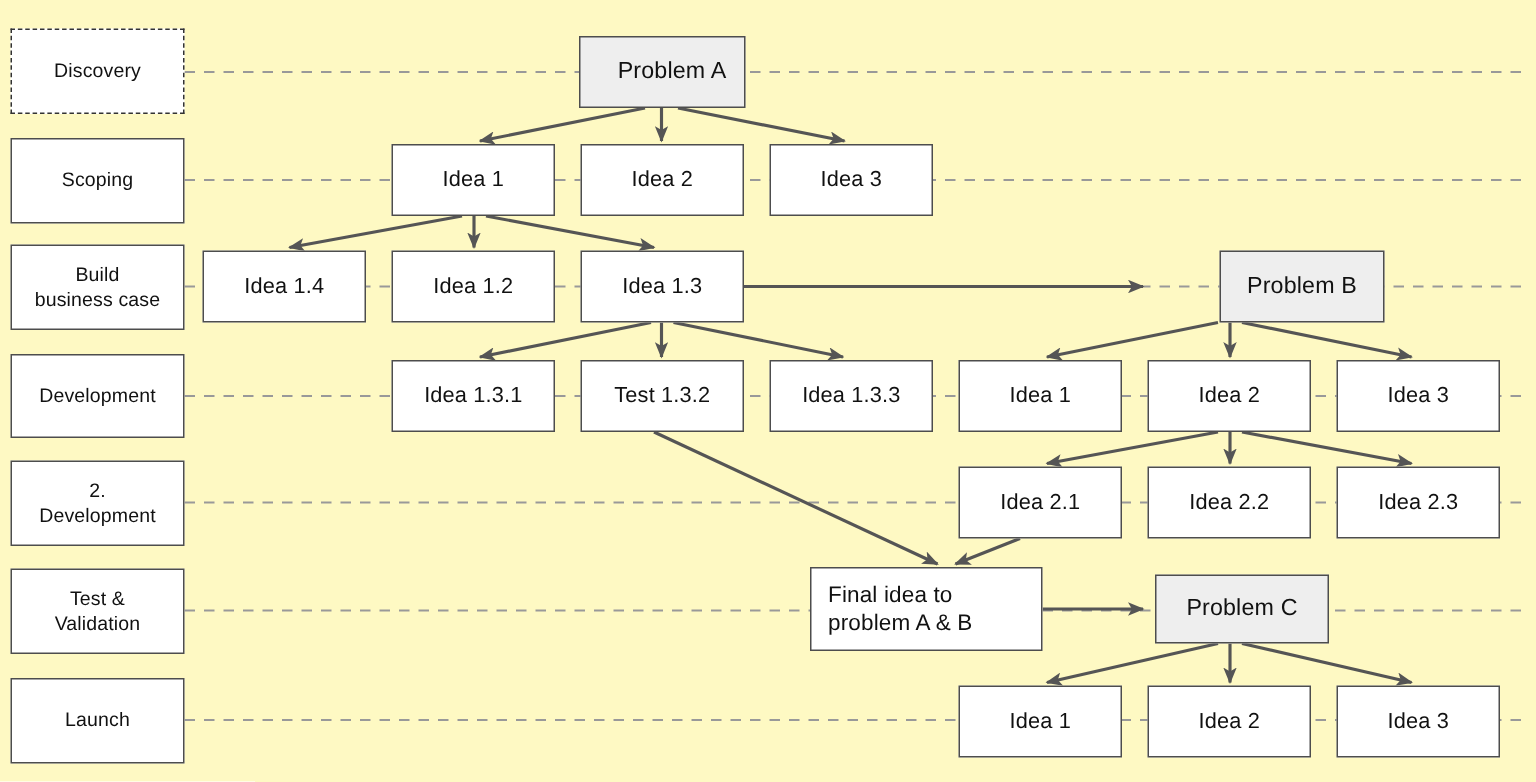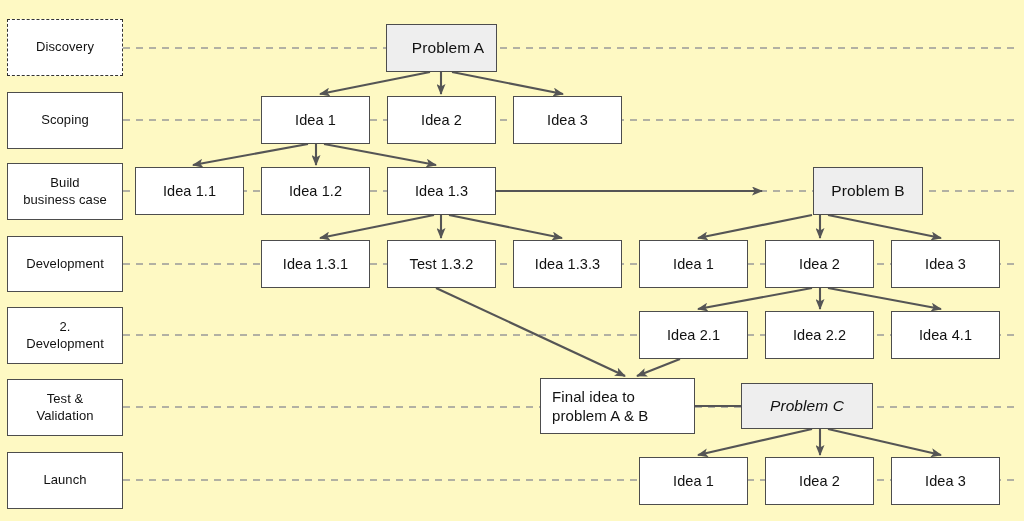--- a/index.html
+++ b/index.html
@@ -114,34 +114,34 @@
 Development</div>
       <div class="node phase" style="left: 7px; top: 379px; width: 116px; height: 57px;">Test &amp;
 Validation</div>
       <div class="node phase" style="left: 7px; top: 452px; width: 116px; height: 57px;">Launch</div>
     </div>
   <div id="node-layer">
       <div class="node problem" style="left: 386px; top: 24px; width: 111px; height: 48px; padding-left: 13px;">Problem A</div>
       <div class="node idea" style="left: 261px; top: 96px; width: 109px; height: 48px;">Idea 1</div>
       <div class="node idea" style="left: 387px; top: 96px; width: 109px; height: 48px;">Idea 2</div>
       <div class="node idea" style="left: 513px; top: 96px; width: 109px; height: 48px;">Idea 3</div>
-      <div class="node idea" style="left: 135px; top: 167px; width: 109px; height: 48px;">Idea 1.1</div>
+      <div class="node idea" style="left: 135px; top: 167px; width: 109px; height: 48px;">Idea 1.4</div>
       <div class="node idea" style="left: 261px; top: 167px; width: 109px; height: 48px;">Idea 1.2</div>
       <div class="node idea" style="left: 387px; top: 167px; width: 109px; height: 48px;">Idea 1.3</div>
       <div class="node problem" style="left: 765px; top: 167px; width: 110px; height: 48px; margin-left: 48px;">Problem B</div>
       <div class="node idea" style="left: 261px; top: 240px; width: 109px; height: 48px;">Idea 1.3.1</div>
       <div class="node idea" style="left: 387px; top: 240px; width: 109px; height: 48px;">Test 1.3.2</div>
       <div class="node idea" style="left: 513px; top: 240px; width: 109px; height: 48px;">Idea 1.3.3</div>
       <div class="node idea" style="left: 639px; top: 240px; width: 109px; height: 48px;">Idea 1</div>
       <div class="node idea" style="left: 765px; top: 240px; width: 109px; height: 48px;">Idea 2</div>
       <div class="node idea" style="left: 891px; top: 240px; width: 109px; height: 48px;">Idea 3</div>
       <div class="node idea" style="left: 639px; top: 311px; width: 109px; height: 48px;">Idea 2.1</div>
       <div class="node idea" style="left: 765px; top: 311px; width: 109px; height: 48px;">Idea 2.2</div>
-      <div class="node idea" style="left: 891px; top: 311px; width: 109px; height: 48px;">Idea 4.1</div>
+      <div class="node idea" style="left: 891px; top: 311px; width: 109px; height: 48px;">Idea 2.3</div>
       <div class="node wide" style="left: 540px; top: 378px; width: 155px; height: 56px;">Final idea to
 problem A &amp; B</div>
-      <div class="node problem" style="left: 741px; top: 383px; width: 132px; height: 46px; font-style: italic;">Problem C</div>
+      <div class="node problem" style="left: 770px; top: 383px; width: 116px; height: 46px;">Problem C</div>
       <div class="node idea" style="left: 639px; top: 457px; width: 109px; height: 48px;">Idea 1</div>
       <div class="node idea" style="left: 765px; top: 457px; width: 109px; height: 48px;">Idea 2</div>
       <div class="node idea" style="left: 891px; top: 457px; width: 109px; height: 48px;">Idea 3</div>
     </div>
 
 </div>
 
 </body></html>

